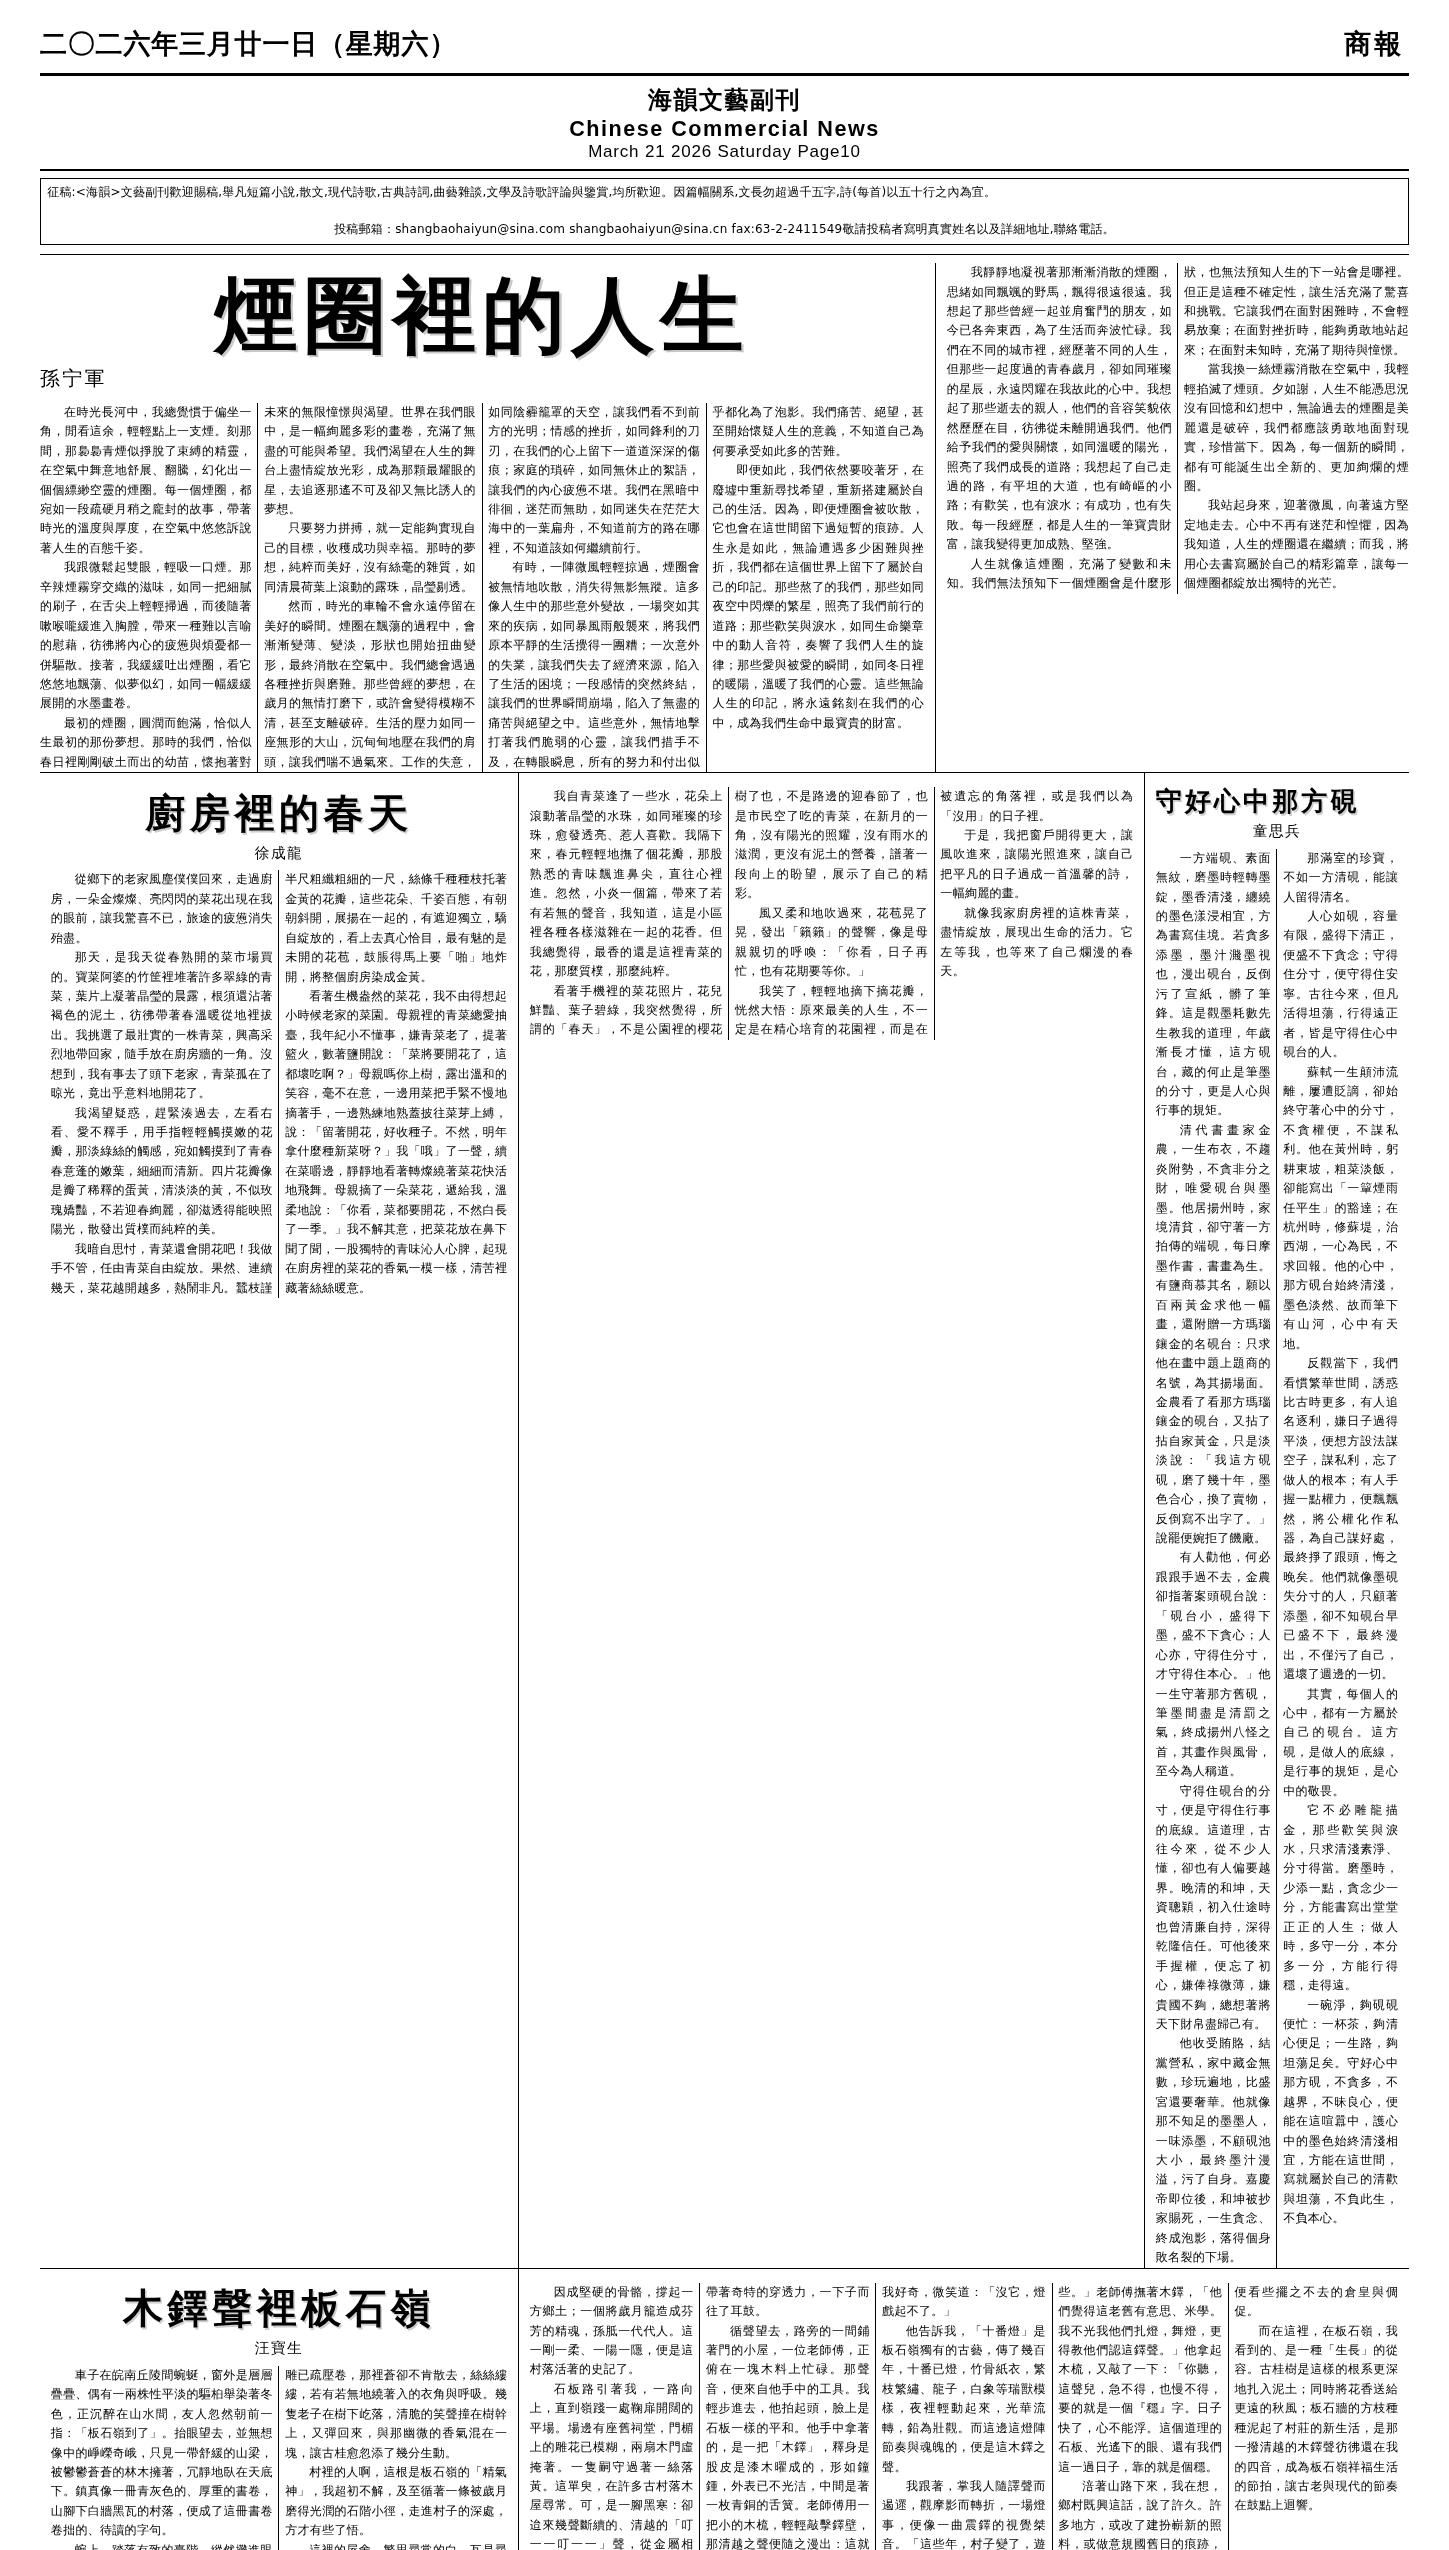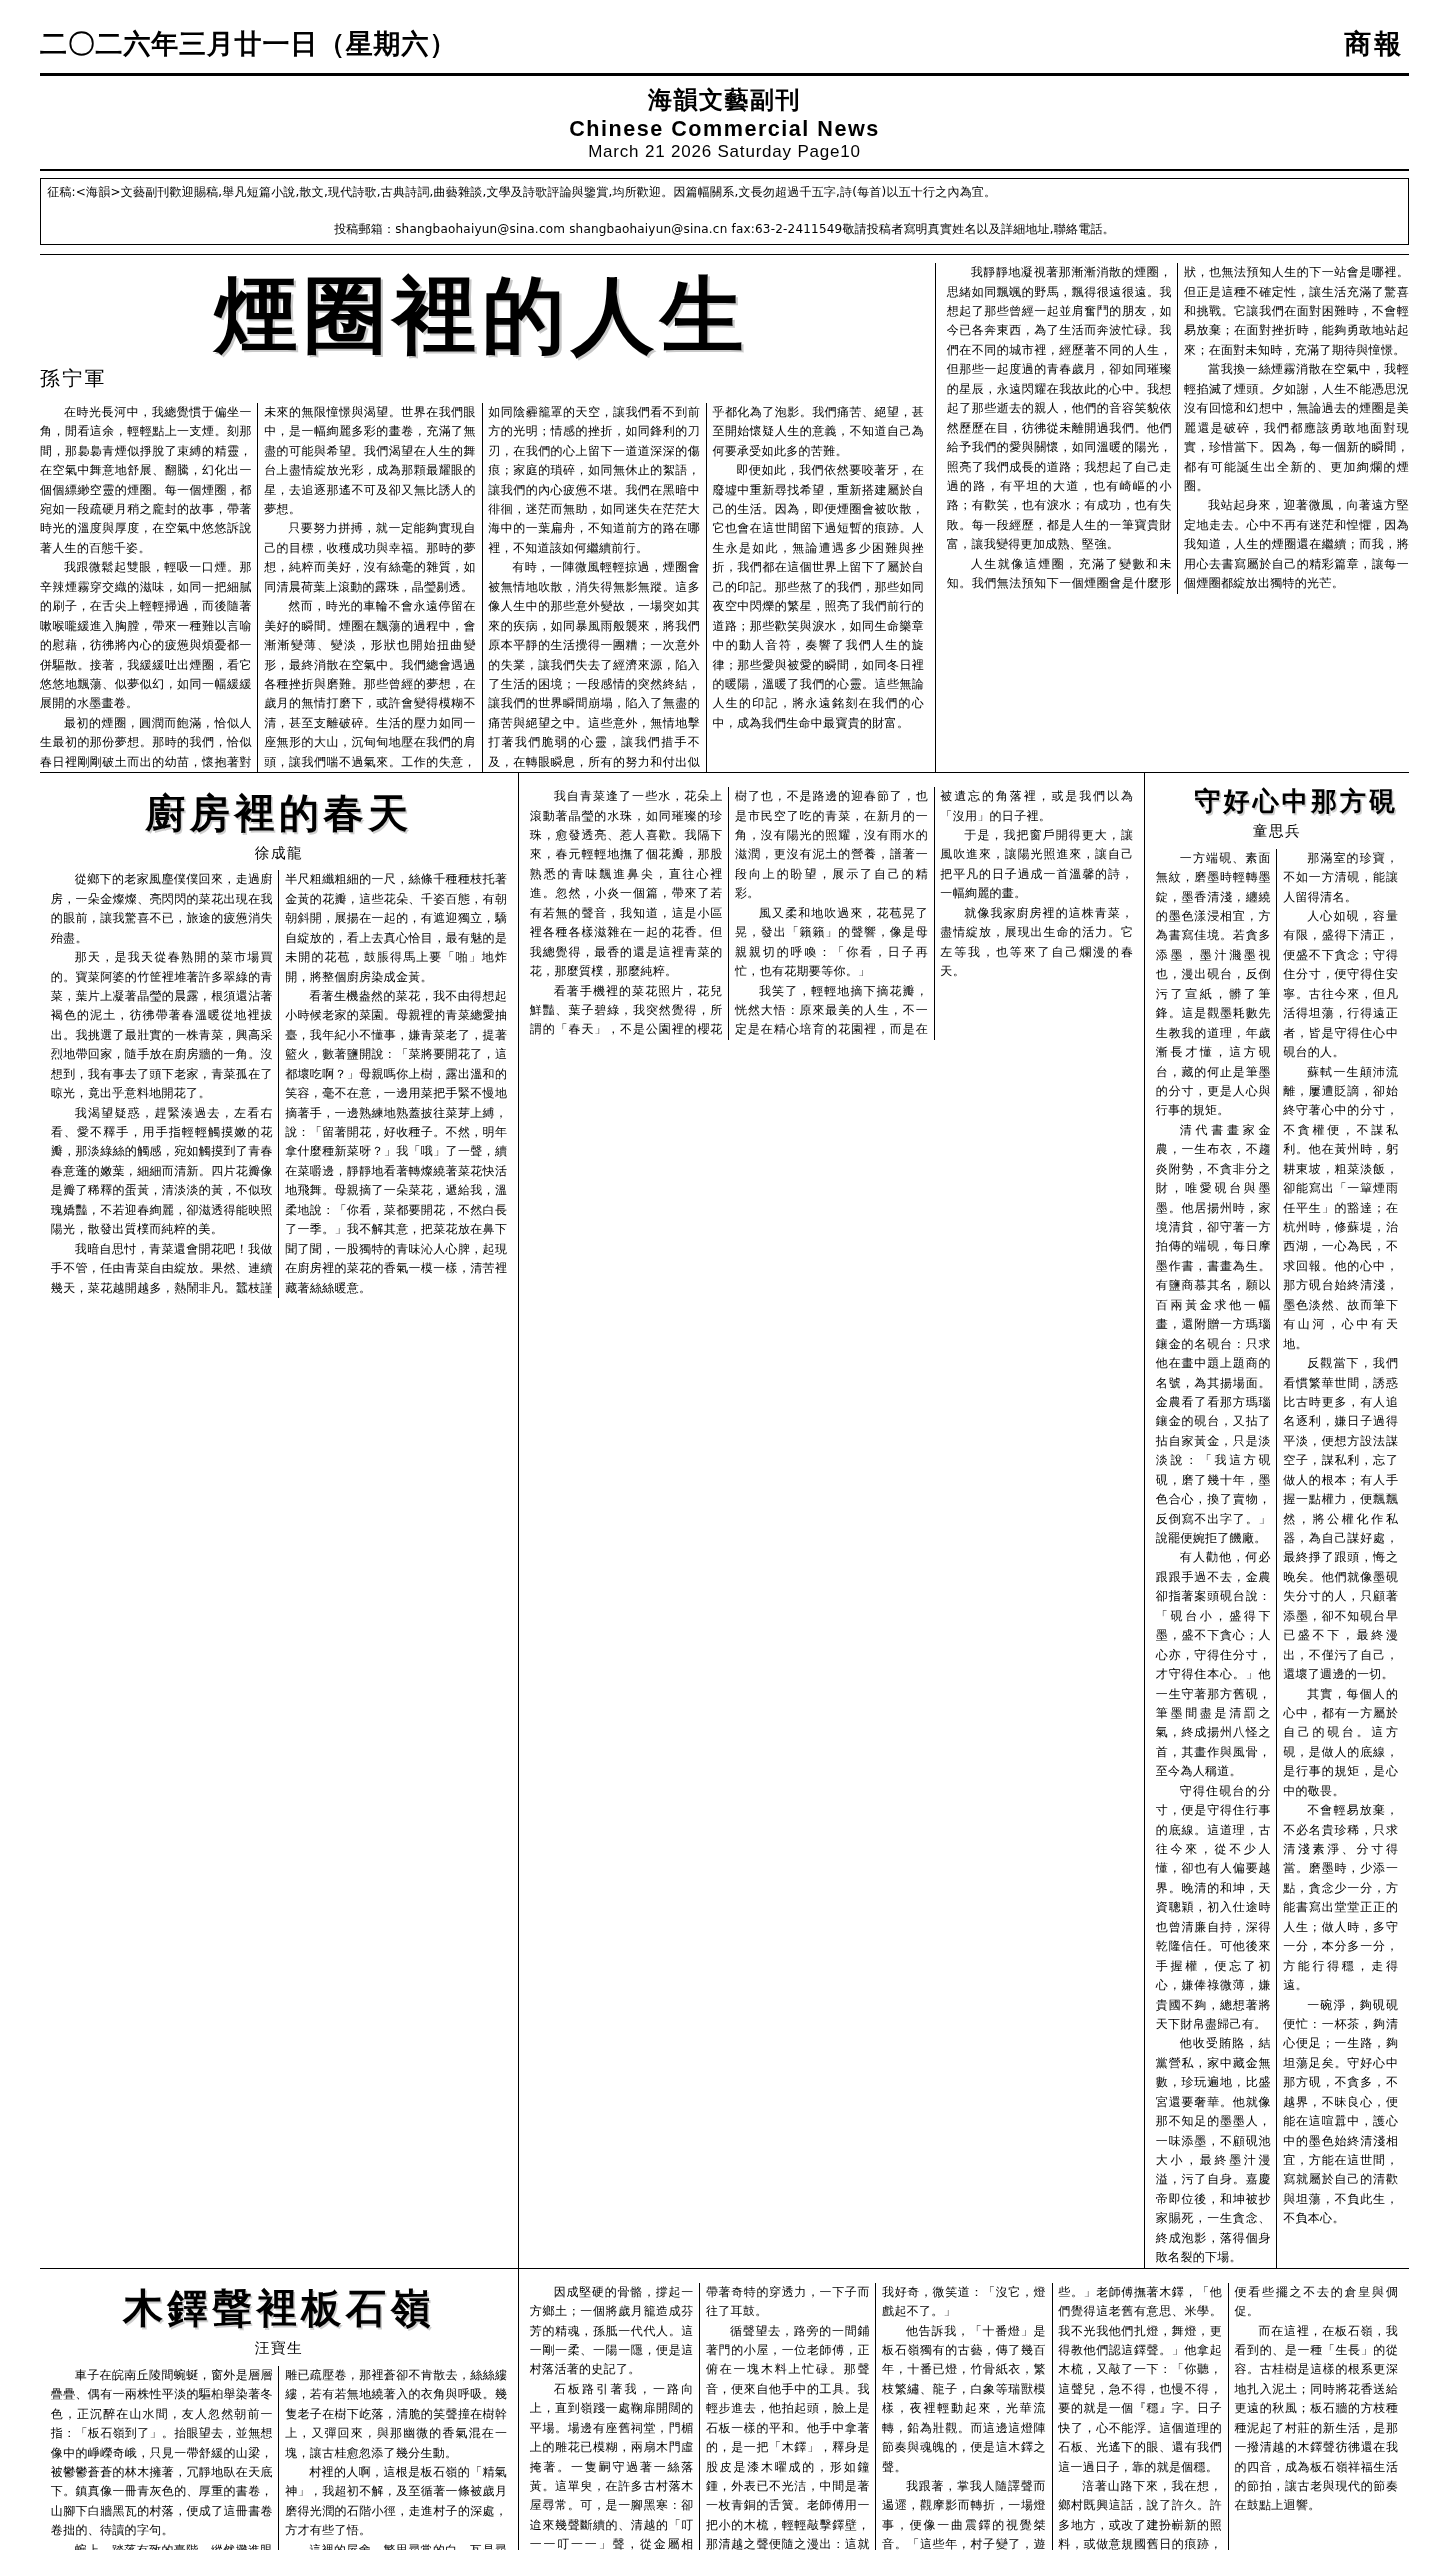--- a/index.html
+++ b/index.html
@@ -142,21 +142,21 @@
     letter-spacing:4.6px;
     text-align:center;
     margin:12.4px 0 1.5px 0;
     text-shadow:1.5px 1.5px 0 #cfcfcf;
     font-family:"DejaVu Sans",sans-serif;
   }
   .sec-title-sm{
     font-size:26px;
     font-weight:bold;
     letter-spacing:3.1px;
-    text-align:right;
+    text-align:left;
     margin:10.8px 0 1.5px 0;
     text-shadow:1.5px 1.5px 0 #cfcfcf;
   }
 
   
   .band{
     display:flex;
     border-bottom:1.5px solid #000;
   }
   .band-pad{padding:0 10.8px;box-sizing:border-box;}
@@ -250,21 +250,21 @@
           <p>一方端硯、素面無紋，磨墨時輕轉墨錠，墨香清淺，纏繞的墨色漾浸相宜，方為書寫佳境。若貪多添墨，墨汁濺墨視也，漫出硯台，反倒污了宣紙，髒了筆鋒。這是觀墨耗數先生教我的道理，年歲漸長才懂，這方硯台，藏的何止是筆墨的分寸，更是人心與行事的規矩。</p>
           <p>清代書畫家金農，一生布衣，不趨炎附勢，不貪非分之財，唯愛硯台與墨墨。他居揚州時，家境清貧，卻守著一方拍傳的端硯，每日摩墨作書，書畫為生。有鹽商慕其名，願以百兩黃金求他一幅畫，還附贈一方瑪瑙鑲金的名硯台：只求他在畫中題上題商的名號，為其揚場面。金農看了看那方瑪瑙鑲金的硯台，又拈了拈自家黃金，只是淡淡說：「我這方硯硯，磨了幾十年，墨色合心，換了賣物，反倒寫不出字了。」說罷便婉拒了饑廠。</p>
           <p>有人勸他，何必跟跟手過不去，金農卻指著案頭硯台說：「硯台小，盛得下墨，盛不下貪心；人心亦，守得住分寸，才守得住本心。」他一生守著那方舊硯，筆墨間盡是清罰之氣，終成揚州八怪之首，其畫作與風骨，至今為人稱道。</p>
           <p>守得住硯台的分寸，便是守得住行事的底線。這道理，古往今來，從不少人懂，卻也有人偏要越界。晚清的和坤，天資聰穎，初入仕途時也曾清廉自持，深得乾隆信任。可他後來手握權，便忘了初心，嫌俸祿微薄，嫌貴國不夠，總想著將天下財帛盡歸己有。</p>
           <p>他收受賄賂，結黨營私，家中藏金無數，珍玩遍地，比盛宮還要奢華。他就像那不知足的墨墨人，一味添墨，不顧硯池大小，最終墨汁漫溢，污了自身。嘉慶帝即位後，和坤被抄家賜死，一生貪念、終成泡影，落得個身敗名裂的下場。</p>
           <p>那滿室的珍寶，不如一方清硯，能讓人留得清名。</p>
           <p>人心如硯，容量有限，盛得下清正，便盛不下貪念；守得住分寸，便守得住安寧。古往今來，但凡活得坦蕩，行得遠正者，皆是守得住心中硯台的人。</p>
           <p>蘇軾一生顛沛流離，屢遭貶謫，卻始終守著心中的分寸，不貪權便，不謀私利。他在黃州時，躬耕東坡，粗菜淡飯，卻能寫出「一簞煙雨任平生」的豁達；在杭州時，修蘇堤，治西湖，一心為民，不求回報。他的心中，那方硯台始終清淺，墨色淡然、故而筆下有山河，心中有天地。</p>
           <p>反觀當下，我們看慣繁華世間，誘惑比古時更多，有人追名逐利，嫌日子過得平淡，便想方設法謀空子，謀私利，忘了做人的根本；有人手握一點權力，便飄飄然，將公權化作私器，為自己謀好處，最終掙了跟頭，悔之晚矣。他們就像墨硯失分寸的人，只顧著添墨，卻不知硯台早已盛不下，最終漫出，不僅污了自己，還壞了週邊的一切。</p>
           <p>其實，每個人的心中，都有一方屬於自己的硯台。這方硯，是做人的底線，是行事的規矩，是心中的敬畏。</p>
-          <p>不會輕易放棄，不必名貴珍稀，只求清淺素淨、分寸得當。磨墨時，少添一點，貪念少一分，方能書寫出堂堂正正的人生；做人時，多守一分，本分多一分，方能行得穩，走得遠。</p>
+          <p>它不必雕龍描金，那些歡笑與淚水，只求清淺素淨、分寸得當。磨墨時，少添一點，貪念少一分，方能書寫出堂堂正正的人生；做人時，多守一分，本分多一分，方能行得穩，走得遠。</p>
           <p>一碗淨，夠硯硯便忙：一杯茶，夠清心便足；一生路，夠坦蕩足矣。守好心中那方硯，不貪多，不越界，不昧良心，便能在這喧囂中，護心中的墨色始終清淺相宜，方能在這世間，寫就屬於自己的清歡與坦蕩，不負此生，不負本心。</p>
           <p></p>
         </div>
       </div>
     </div>
 
     <div class="band" style="border-bottom:none;">
 
       <div class="bot-left band-pad br">
         <div class="sec-title">木鐸聲裡板石嶺</div>

